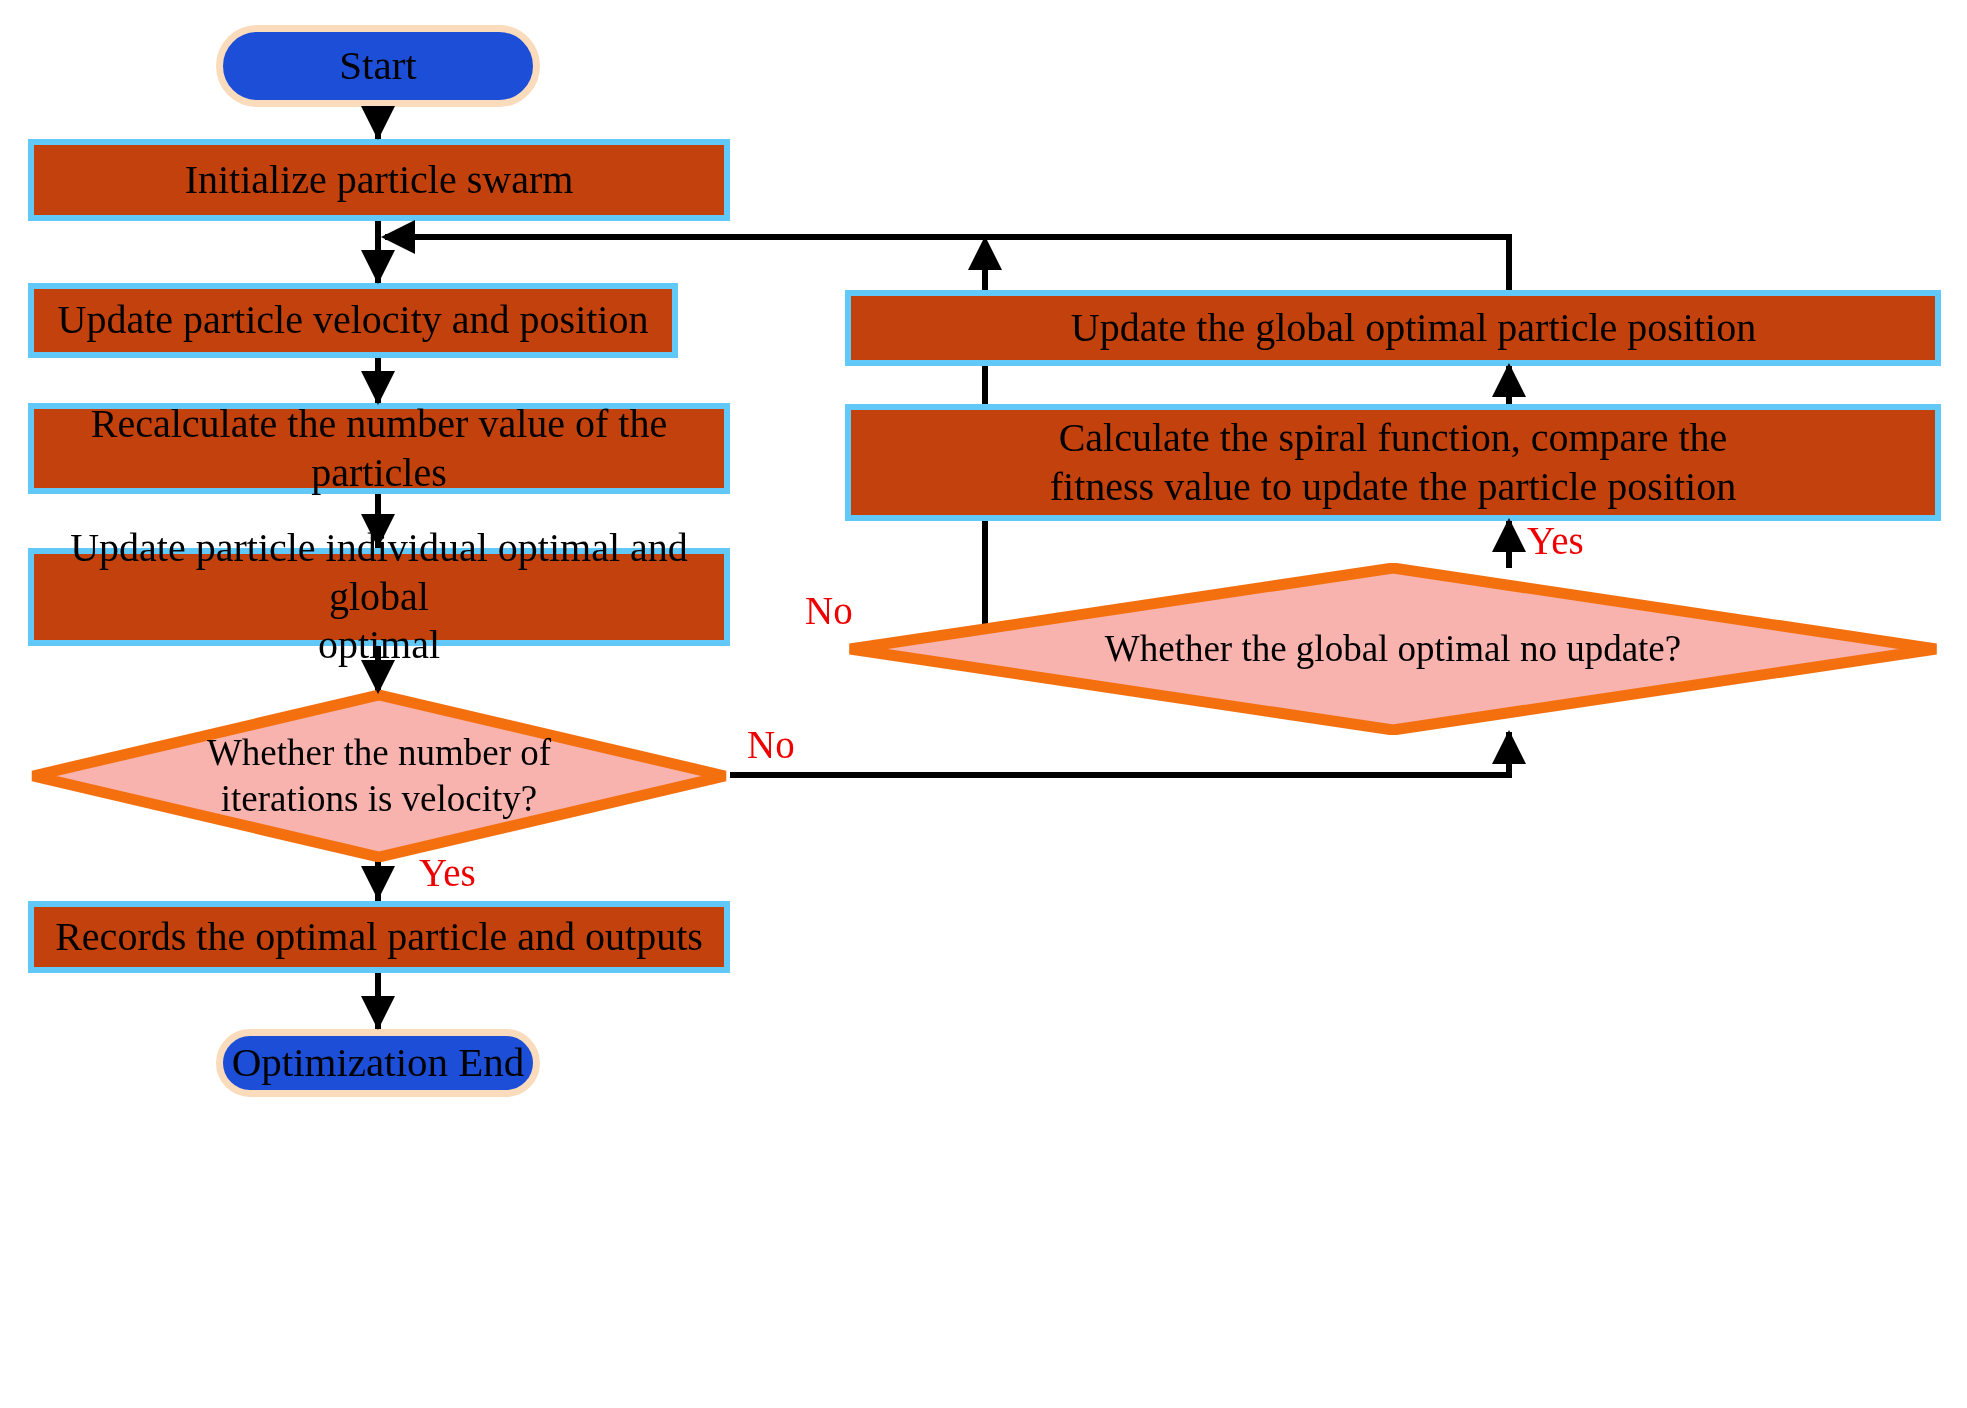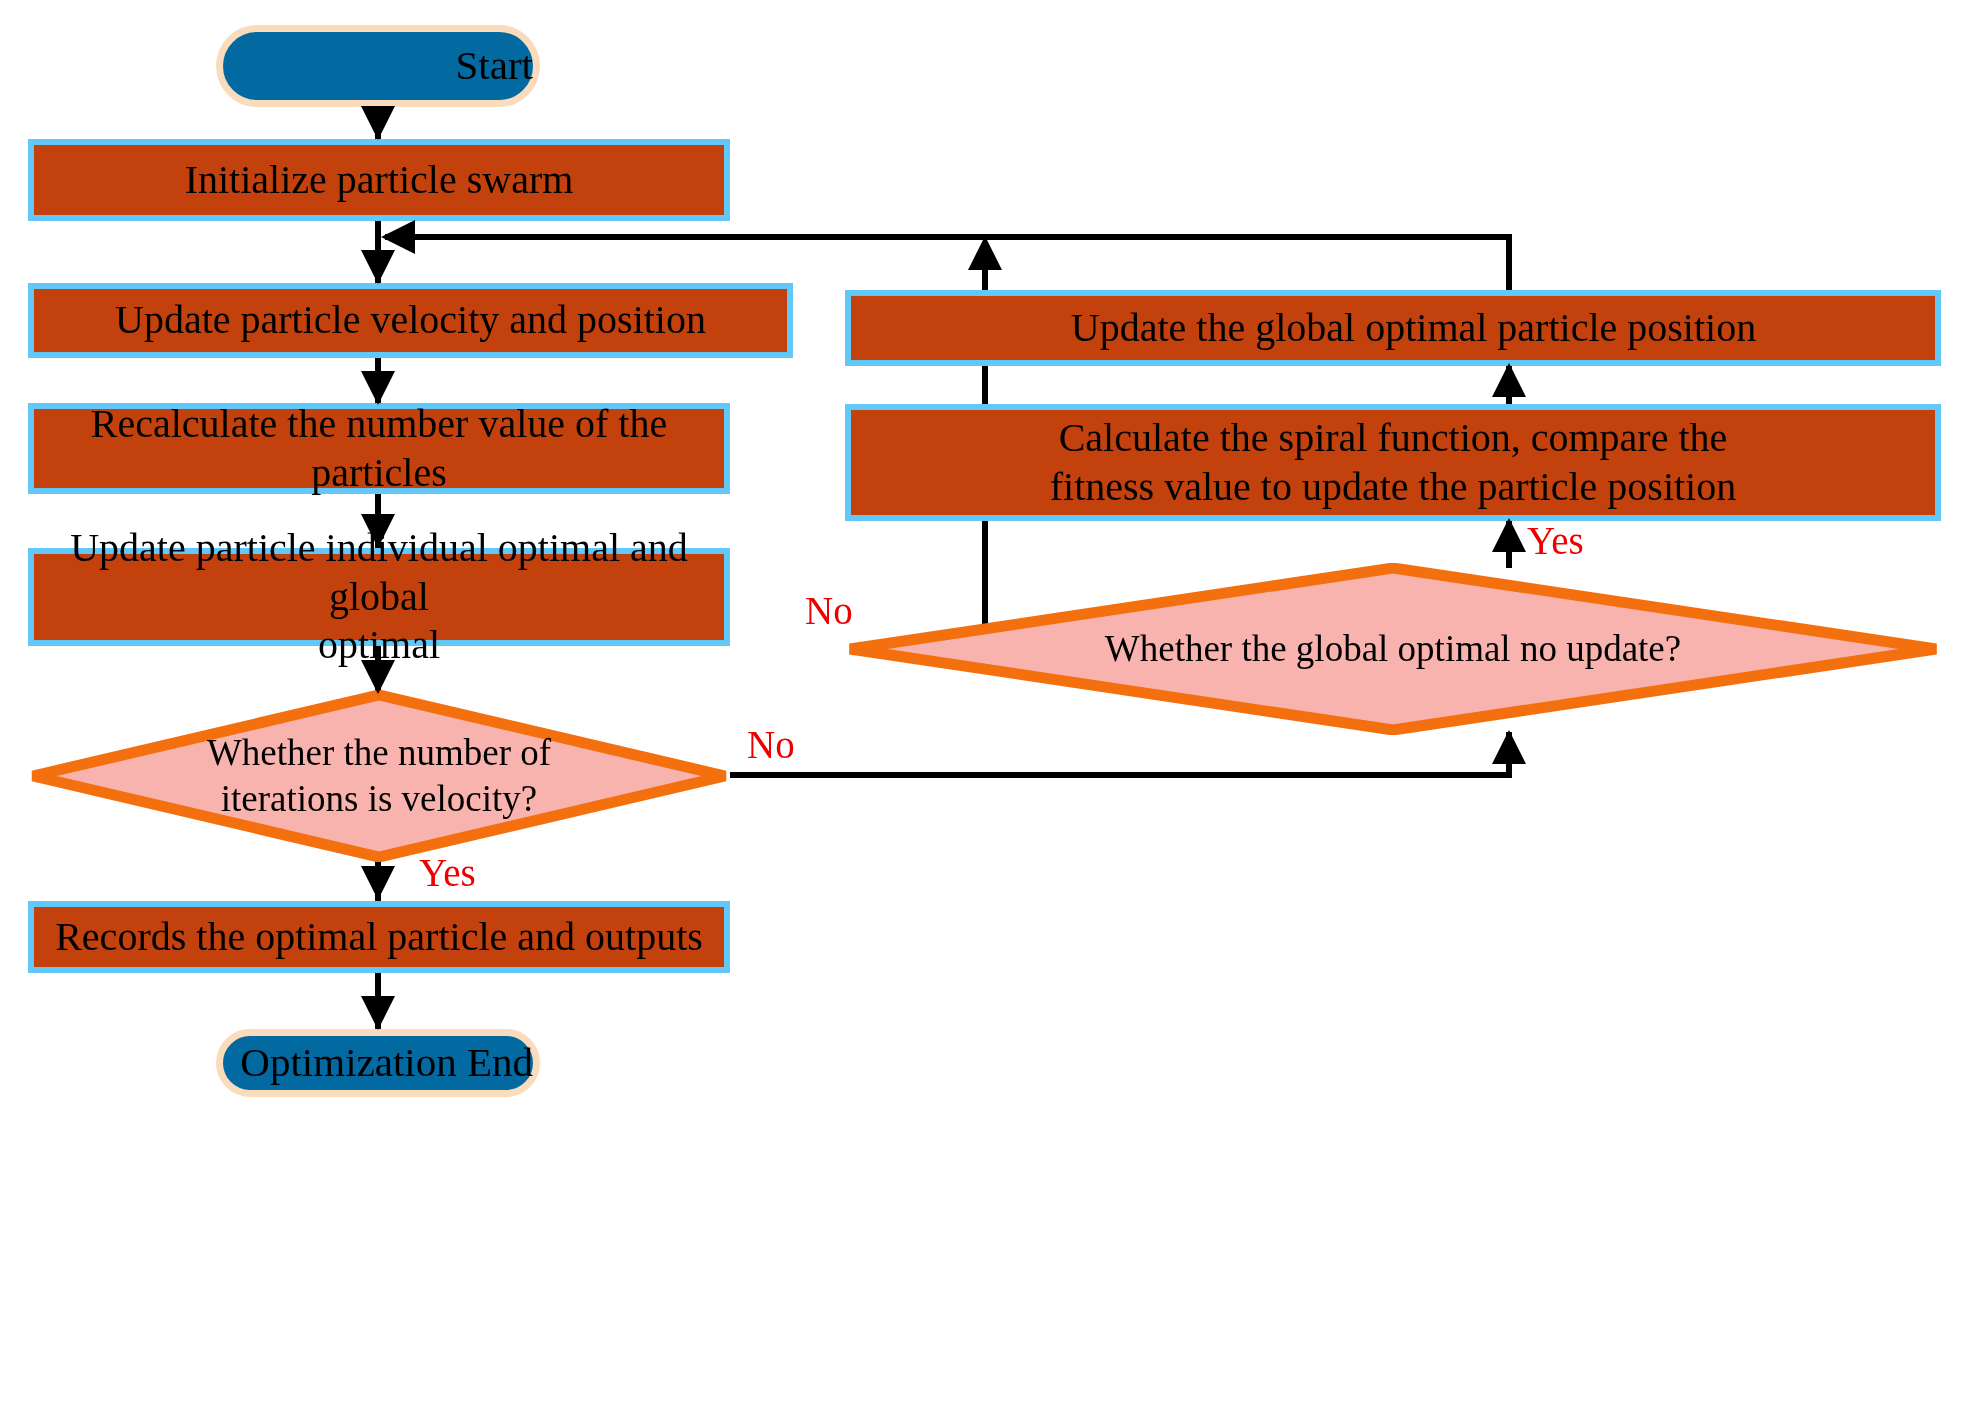--- a/index.html
+++ b/index.html
@@ -7,21 +7,21 @@
        font-family:"Liberation Serif","DejaVu Serif",serif;
        -webkit-font-smoothing:antialiased;}
   #canvas{position:absolute;left:0;top:0;width:1967px;height:1408px;overflow:hidden;}
 
   .node{position:absolute;box-sizing:border-box;display:flex;align-items:center;
         justify-content:center;text-align:center;z-index:3;}
 
   .process{background:#c2410c;border:6px solid #61c8f7;}
   .process .txt{font-size:40px;color:#000;line-height:1.22;padding:0 10px;}
 
-  .terminal{background:#0369a1;border:7px solid #fadbbb;border-radius:42px;justify-content:flex-end;}
+  .terminal{background:#1d4ed8;border:7px solid #fadbbb;border-radius:42px;}
   .terminal .txt{font-size:41px;color:#000;line-height:1.2;}
 
   .decision{position:absolute;z-index:3;}
   .decision svg{position:absolute;left:0;top:0;width:100%;height:100%;z-index:1;}
   .decision .dtxt{position:absolute;left:0;top:0;width:100%;height:100%;
                   display:flex;align-items:center;justify-content:center;
                   text-align:center;font-size:37px;color:#000;line-height:1.25;z-index:2;}
 
   .edge{position:absolute;z-index:2;background:#000;}
   .edge.h{height:6px;}
@@ -81,21 +81,21 @@
   <div class="arrowhead ah-up" style="left:968px;top:236px;"></div>
 
   <div class="node terminal" style="left:216px;top:25px;width:324px;height:82px;">
     <span class="txt">Start</span>
   </div>
 
   <div class="node process" style="left:28px;top:139px;width:702px;height:82px;">
     <span class="txt">Initialize particle swarm</span>
   </div>
 
-  <div class="node process" style="left:28px;top:283px;width:765px;height:75px;">
+  <div class="node process" style="left:28px;top:283px;width:650px;height:75px;">
     <span class="txt">Update particle velocity and position</span>
   </div>
 
   <div class="node process" style="left:28px;top:403px;width:702px;height:91px;">
     <span class="txt">Recalculate the number value of the particles</span>
   </div>
 
   <div class="node process" style="left:28px;top:548px;width:702px;height:98px;">
     <span class="txt">
       <span>Update particle individual optimal and global</span><br>

